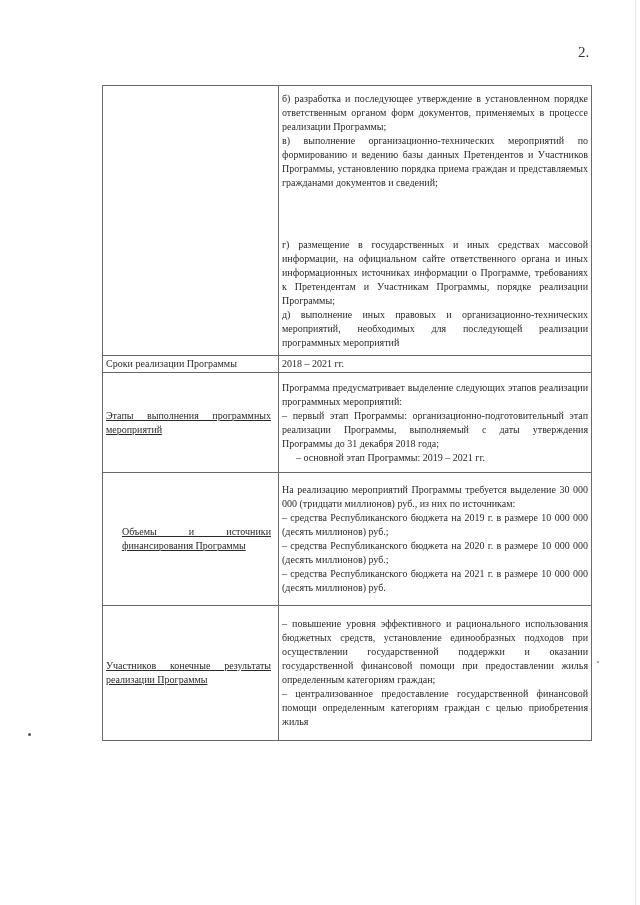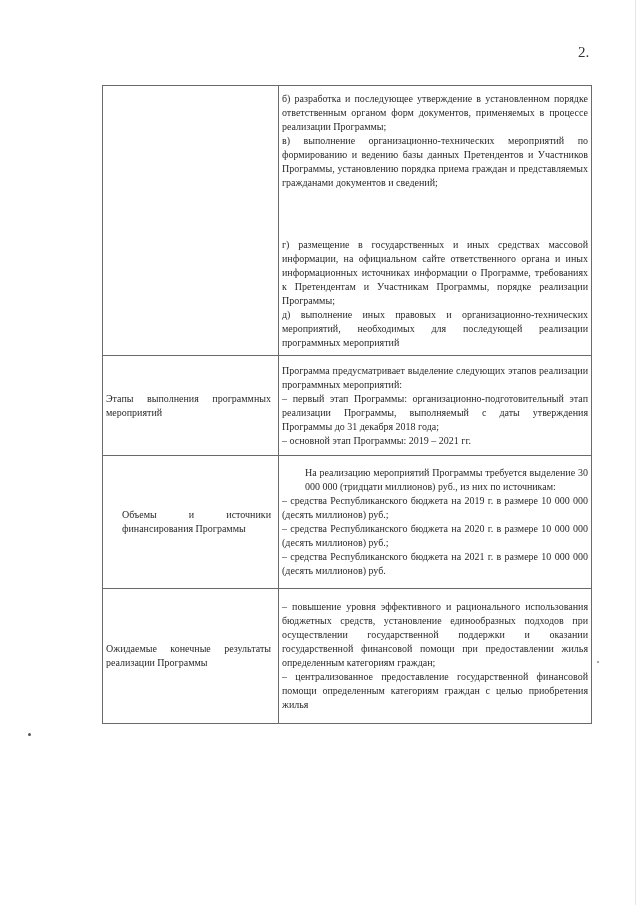--- a/index.html
+++ b/index.html
@@ -62,20 +62,21 @@
     .para {
       display: block;
       text-align: justify;
       text-align-last: left;
     }
     .label-wrap {
       display: block;
       padding-right: 4px;
       text-align: justify;
       text-align-last: left;
+      text-decoration: underline;
     }
   </style>
 </head>
 <body>
 
 <div class="page-number">2.</div>
 <div class="scan-edge"></div>
 <div class="speck" style="left:28px;top:733px;width:3px;height:3px;"></div>
 <div class="speck" style="left:597px;top:661px;width:2px;height:2px;background:#888;"></div>
 
@@ -90,47 +91,53 @@
       <td class="left-cell"></td>
       <td class="right-cell">
         <span class="para" style="hyphens: auto;">б) разработка и последующее утверждение в установленном порядке ответственным органом форм документов, применяемых в процессе реализации Программы;</span>
         <span class="para" style="hyphens: auto;">в) выполнение организационно-технических мероприятий по формированию и ведению базы данных Претендентов и Участников Программы, установлению порядка приема граждан и представляемых гражданами документов и сведений;</span>
         <span class="para" style="hyphens: auto; margin-top: 48px;">г) размещение в государственных и иных средствах массовой информации, на официальном сайте ответственного органа и иных информационных источниках информации о Программе, требованиях к Претендентам и Участникам Программы, порядке реализации Программы;</span>
         <span class="para" style="hyphens: auto;">д) выполнение иных правовых и организационно-технических мероприятий, необходимых для последующей реализации программных мероприятий</span>
       </td>
     </tr>
 
 
+    <tr style="height:17px;">
+      <td class="left-cell" style="white-space:nowrap;">Сроки реализации Программы</td>
+      <td class="right-cell">
+        <span class="para" style="hyphens: auto;">2018 – 2021 гг.</span>
+      </td>
+    </tr>
 
     <tr style="height:100px;">
       <td class="left-cell">
         <span class="label-wrap" style="hyphens: auto;">Этапы выполнения программных мероприятий</span>
       </td>
       <td class="right-cell">
         <span class="para" style="hyphens: auto;">Программа предусматривает выделение следующих этапов реализации программных мероприятий:</span>
         <span class="para" style="hyphens: auto;">– первый этап Программы: организационно-подготовительный этап реализации Программы, выполняемый с даты утверждения Программы до 31 декабря 2018 года;</span>
-        <span class="para" style="hyphens: auto;">– основной этап Программы: 2019 – 2021 гг.</span>
+        <span class="para" style="hyphens: auto; margin-left: 14px;">– основной этап Программы: 2019 – 2021 гг.</span>
       </td>
     </tr>
 
     <tr style="height:133px;">
       <td class="left-cell">
         <span class="label-wrap" style="hyphens: auto; margin-left: 16px;">Объемы и источники финансирования Программы</span>
       </td>
       <td class="right-cell">
-        <span class="para" style="hyphens: auto; margin-left: 23px;">На реализацию мероприятий Программы требуется выделение 30 000 000 (тридцати миллионов) руб., из них по источникам:</span>
+        <span class="para" style="hyphens: auto;">На реализацию мероприятий Программы требуется выделение 30 000 000 (тридцати миллионов) руб., из них по источникам:</span>
         <span class="para" style="hyphens: auto;">– средства Республиканского бюджета на 2019 г. в размере 10 000 000 (десять миллионов) руб.;</span>
         <span class="para" style="hyphens: auto;">– средства Республиканского бюджета на 2020 г. в размере 10 000 000 (десять миллионов) руб.;</span>
         <span class="para" style="hyphens: auto;">– средства Республиканского бюджета на 2021 г. в размере 10 000 000 (десять миллионов) руб.</span>
       </td>
     </tr>
 
     <tr style="height:135px;">
       <td class="left-cell">
-        <span class="label-wrap" style="hyphens: auto;">Ожидаемые конечные результаты реализации Программы</span>
+        <span class="label-wrap" style="hyphens: auto;">Участников конечные результаты реализации Программы</span>
       </td>
       <td class="right-cell">
         <span class="para" style="hyphens: auto;">– повышение уровня эффективного и рационального использования бюджетных средств, установление единообразных подходов при осуществлении государственной поддержки и оказании государственной финансовой помощи при предоставлении жилья определенным категориям граждан;</span>
         <span class="para" style="hyphens: auto;">– централизованное предоставление государственной финансовой помощи определенным категориям граждан с целью приобретения жилья</span>
       </td>
     </tr>
   </tbody>
 </table>
 
 </body></html>

